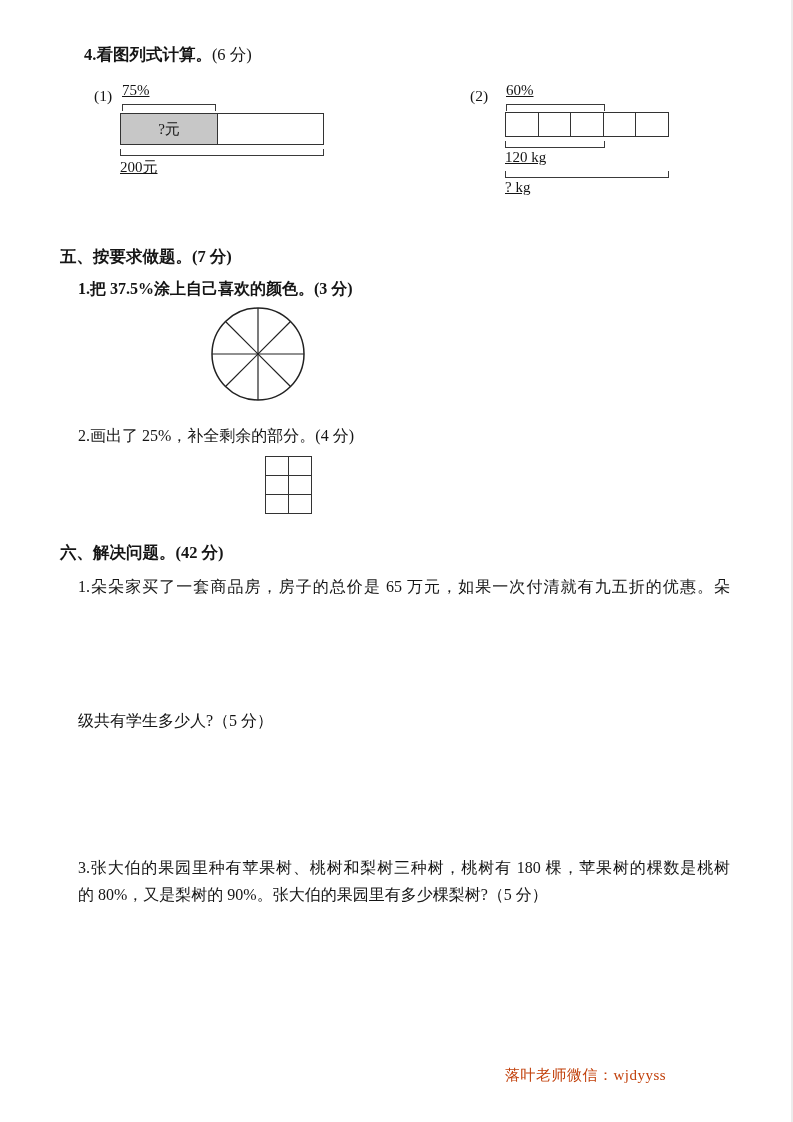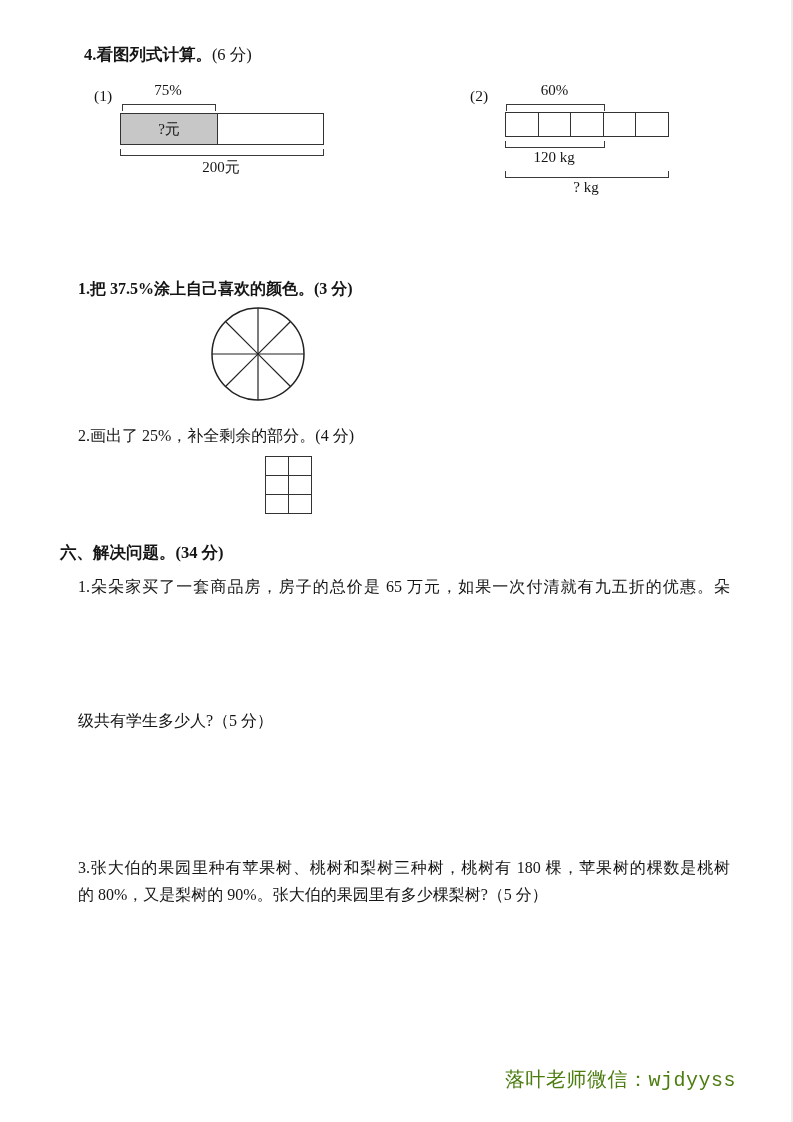--- a/index.html
+++ b/index.html
@@ -3,37 +3,37 @@
 <meta charset="utf-8">
 <style>
   html,body{margin:0;padding:0;}
   body{width:793px;height:1122px;background:#fafafa;}
   .page{position:relative;width:793px;height:1122px;background:#ffffff;
         font-family:"Liberation Serif","DejaVu Serif",serif;color:#151515;overflow:hidden;}
   .abs{position:absolute;}
   .bold{font-weight:bold;}
   .header{font-size:16.5px;}
   .sub{font-size:16px;}
-  .center{text-align:center;}
+  .center{text-decoration:underline;}
   .dlabel{font-size:15.5px;}
   .small{font-size:15px;}
   .bar{border:1.2px solid #333;background:#fff;}
   .shaded{width:96px;height:100%;background:#c7c7c7;border-right:1.2px solid #333;
           display:flex;align-items:center;justify-content:center;font-size:15px;}
   .cells{display:flex;}
   .cell{flex:1;border-right:1.1px solid #333;}
   .cell:last-child{border-right:none;}
   .bracket-top{height:6px;border-top:1.2px solid #3a3a3a;border-left:1.2px solid #3a3a3a;border-right:1.2px solid #3a3a3a;}
   .bracket-bottom{height:6px;border-bottom:1.2px solid #3a3a3a;border-left:1.2px solid #3a3a3a;border-right:1.2px solid #3a3a3a;}
   .para{width:652px;font-size:16px;line-height:26.5px;}
   .jline{text-align:justify;text-align-last:justify;}
   .grid-box{display:grid;grid-template-columns:repeat(2,23px);grid-auto-rows:19px;
             border-top:1.2px solid #333;border-left:1.2px solid #333;}
   .gcell{border-right:1.2px solid #333;border-bottom:1.2px solid #333;}
-  .footer{font-size:20px;color:#4d7c0f;letter-spacing:0.5px;font-family:Liberation Mono, monospace;}
+  .footer{font-size:15px;color:#c2410c;letter-spacing:0.5px;}
   .edge{position:absolute;right:0;top:0;width:2px;height:100%;background:#ececec;}
 </style>
 </head>
 <body>
 
 <div class="page">
 
   <div class="abs header" style="left:84px;top:44px;text-align:center;">
     <span class="bold">4.看图列式计算。</span><span>(6 分)</span>
   </div>
@@ -55,20 +55,23 @@
     <div class="cell"></div>
     <div class="cell"></div>
     <div class="cell"></div>
     <div class="cell"></div>
   </div>
   <div class="abs bracket-bottom" style="left:505px;top:141px;width:98px;"></div>
   <div class="abs center small" style="left:505px;top:149px;width:98px;">120 kg</div>
   <div class="abs bracket-bottom" style="left:505px;top:171px;width:162px;"></div>
   <div class="abs center small" style="left:505px;top:179px;width:162px;">? kg</div>
 
+  <div class="abs header bold" style="left:60px;top:246px;">
+    <span>五、按要求做题。</span><span>(7 分)</span>
+  </div>
   <div class="abs sub" style="left:78px;top:279px;font-weight:bold;">1.把 37.5%涂上自己喜欢的颜色。(3 分)</div>
 
   <div class="abs" style="left:209px;top:305px;width:98px;height:98px;">
     <svg width="98" height="98" viewBox="0 0 98 98">
       <circle cx="49" cy="49" r="46" fill="none" stroke="#222" stroke-width="1.5"></circle>
       <line x1="49" y1="3" x2="49" y2="95" stroke="#222" stroke-width="1.2"></line>
       <line x1="3" y1="49" x2="95" y2="49" stroke="#222" stroke-width="1.2"></line>
       <line x1="16.5" y1="16.5" x2="81.5" y2="81.5" stroke="#222" stroke-width="1.2"></line>
       <line x1="16.5" y1="81.5" x2="81.5" y2="16.5" stroke="#222" stroke-width="1.2"></line>
     </svg>
@@ -79,21 +82,21 @@
   <div class="abs grid-box" style="left:265px;top:456px;">
     <div class="gcell"></div>
     <div class="gcell"></div>
     <div class="gcell"></div>
     <div class="gcell"></div>
     <div class="gcell"></div>
     <div class="gcell"></div>
   </div>
 
   <div class="abs header bold" style="left:60px;top:542px;">
-    <span>六、解决问题。</span><span>(34 分)</span>
+    <span>六、解决问题。</span><span>(42 分)</span>
   </div>
 
   <div class="abs para" style="left:78px;top:574px;">
     <div class="jline">1.朵朵家买了一套商品房，房子的总价是 65 万元，如果一次付清就有九五折的优惠。朵</div>
   </div>
 
   <div class="abs para" style="left:78px;top:708px;">
     <div>级共有学生多少人?（5 分）</div>
   </div>
 

